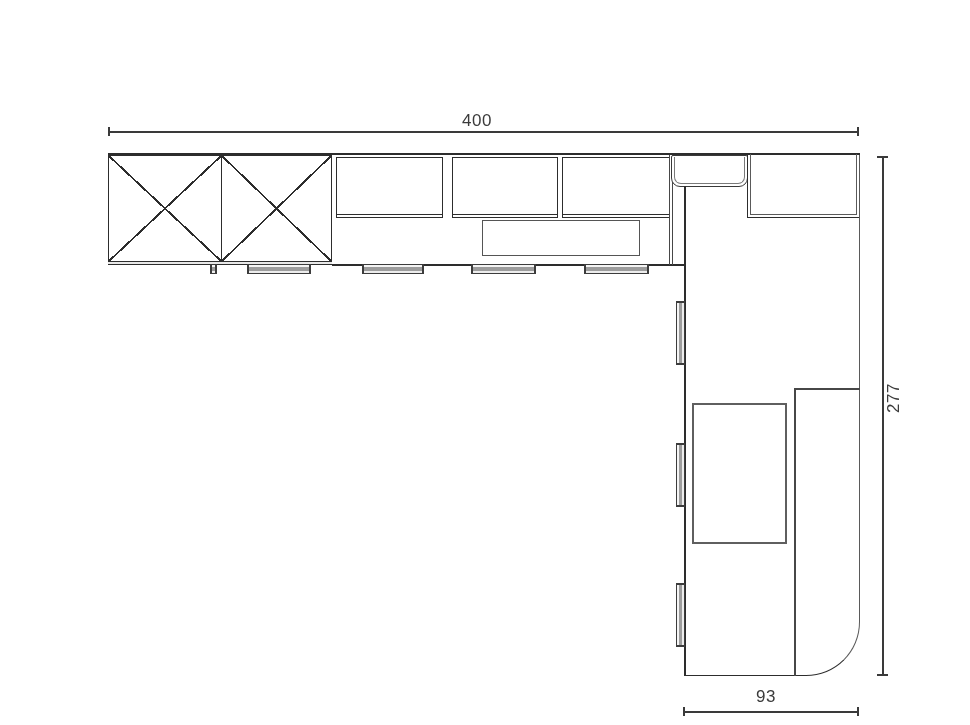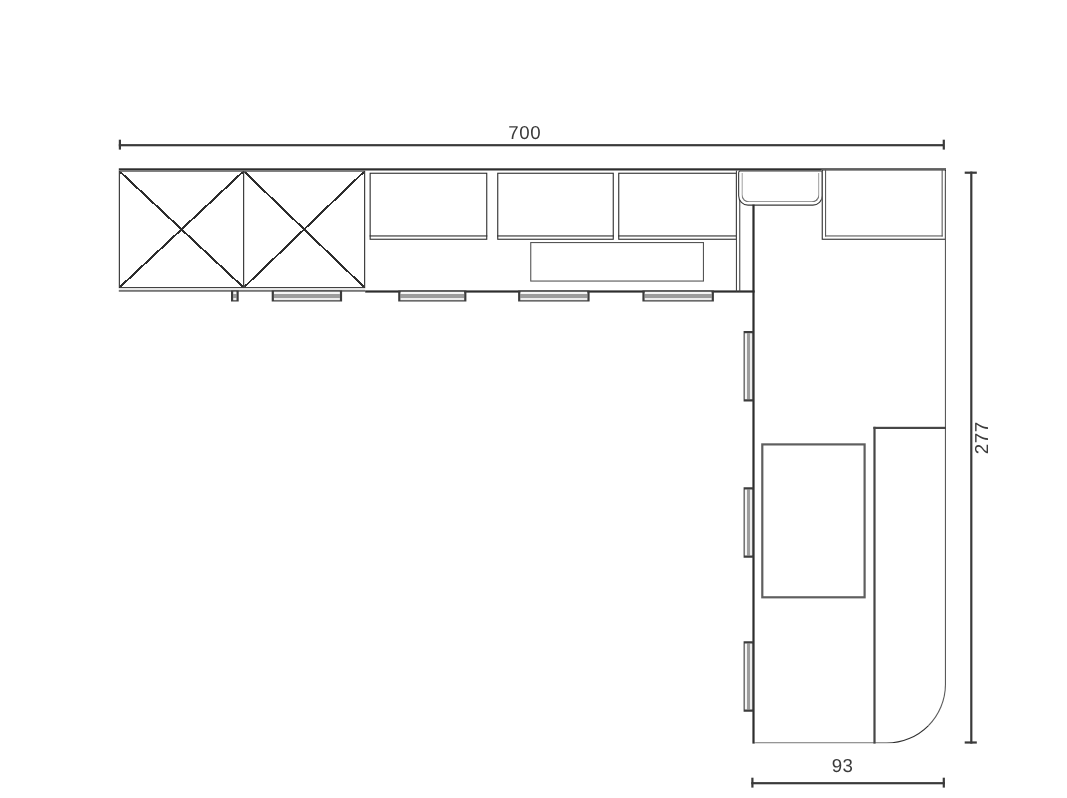--- a/index.html
+++ b/index.html
@@ -52,21 +52,21 @@
   }
 </style>
 </head>
 <body>
 
 <div class="canvas">
 
   <div class="el dim-h" style="left:108px; top:131px; width:750px;"></div>
   <div class="el tick-v" style="left:108px; top:127px;"></div>
   <div class="el tick-v" style="left:857px; top:127px;"></div>
-  <div class="el dim-label" style="left:447px; top:111px; width:60px; height:19px;">700</div>
+  <div class="el dim-label" style="left:447px; top:111px; width:60px; height:19px;">400</div>
 
   <div class="el dim-v" style="left:882px; top:156px; height:520px;"></div>
   <div class="el tick-h" style="left:877px; top:156px;"></div>
   <div class="el tick-h" style="left:877px; top:674px;"></div>
   <div class="el dim-label rot" style="left:874px; top:389px; width:37px; height:18px;">277</div>
 
   <div class="el dim-h" style="left:683px; top:711px; width:176px;"></div>
   <div class="el tick-v" style="left:683px; top:707px;"></div>
   <div class="el tick-v" style="left:857px; top:707px;"></div>
   <div class="el dim-label" style="left:736px; top:687px; width:60px; height:19px;">93</div>

